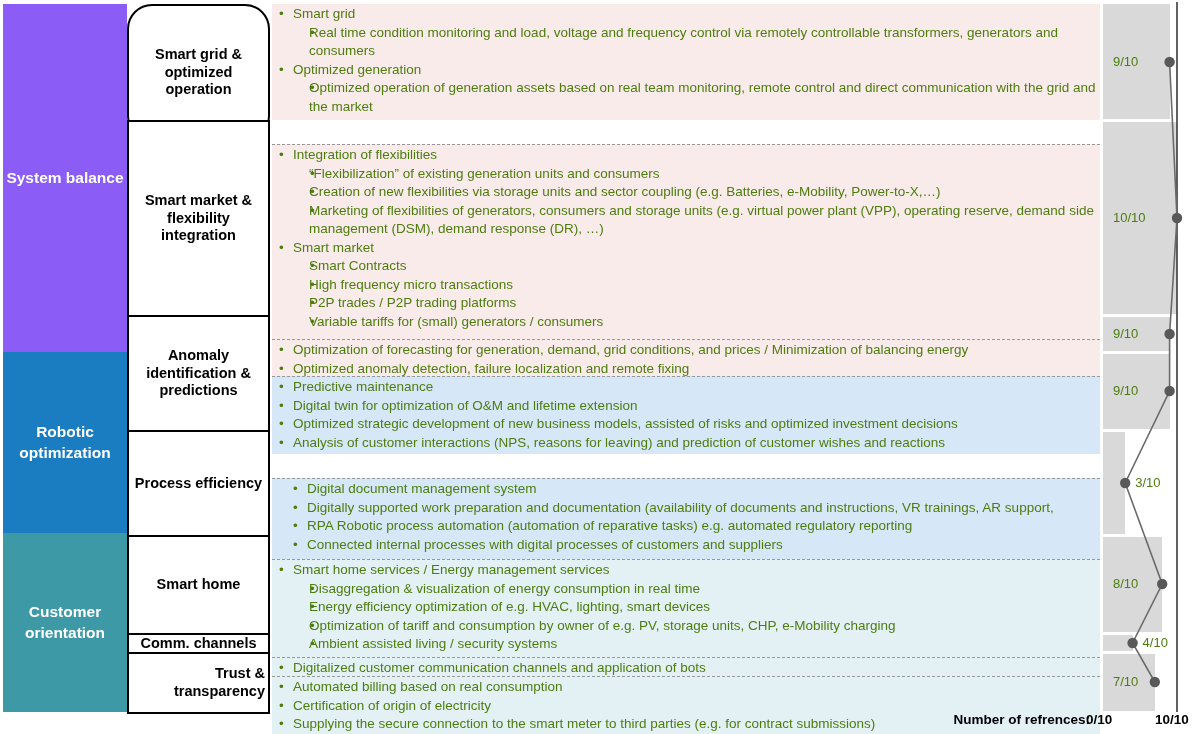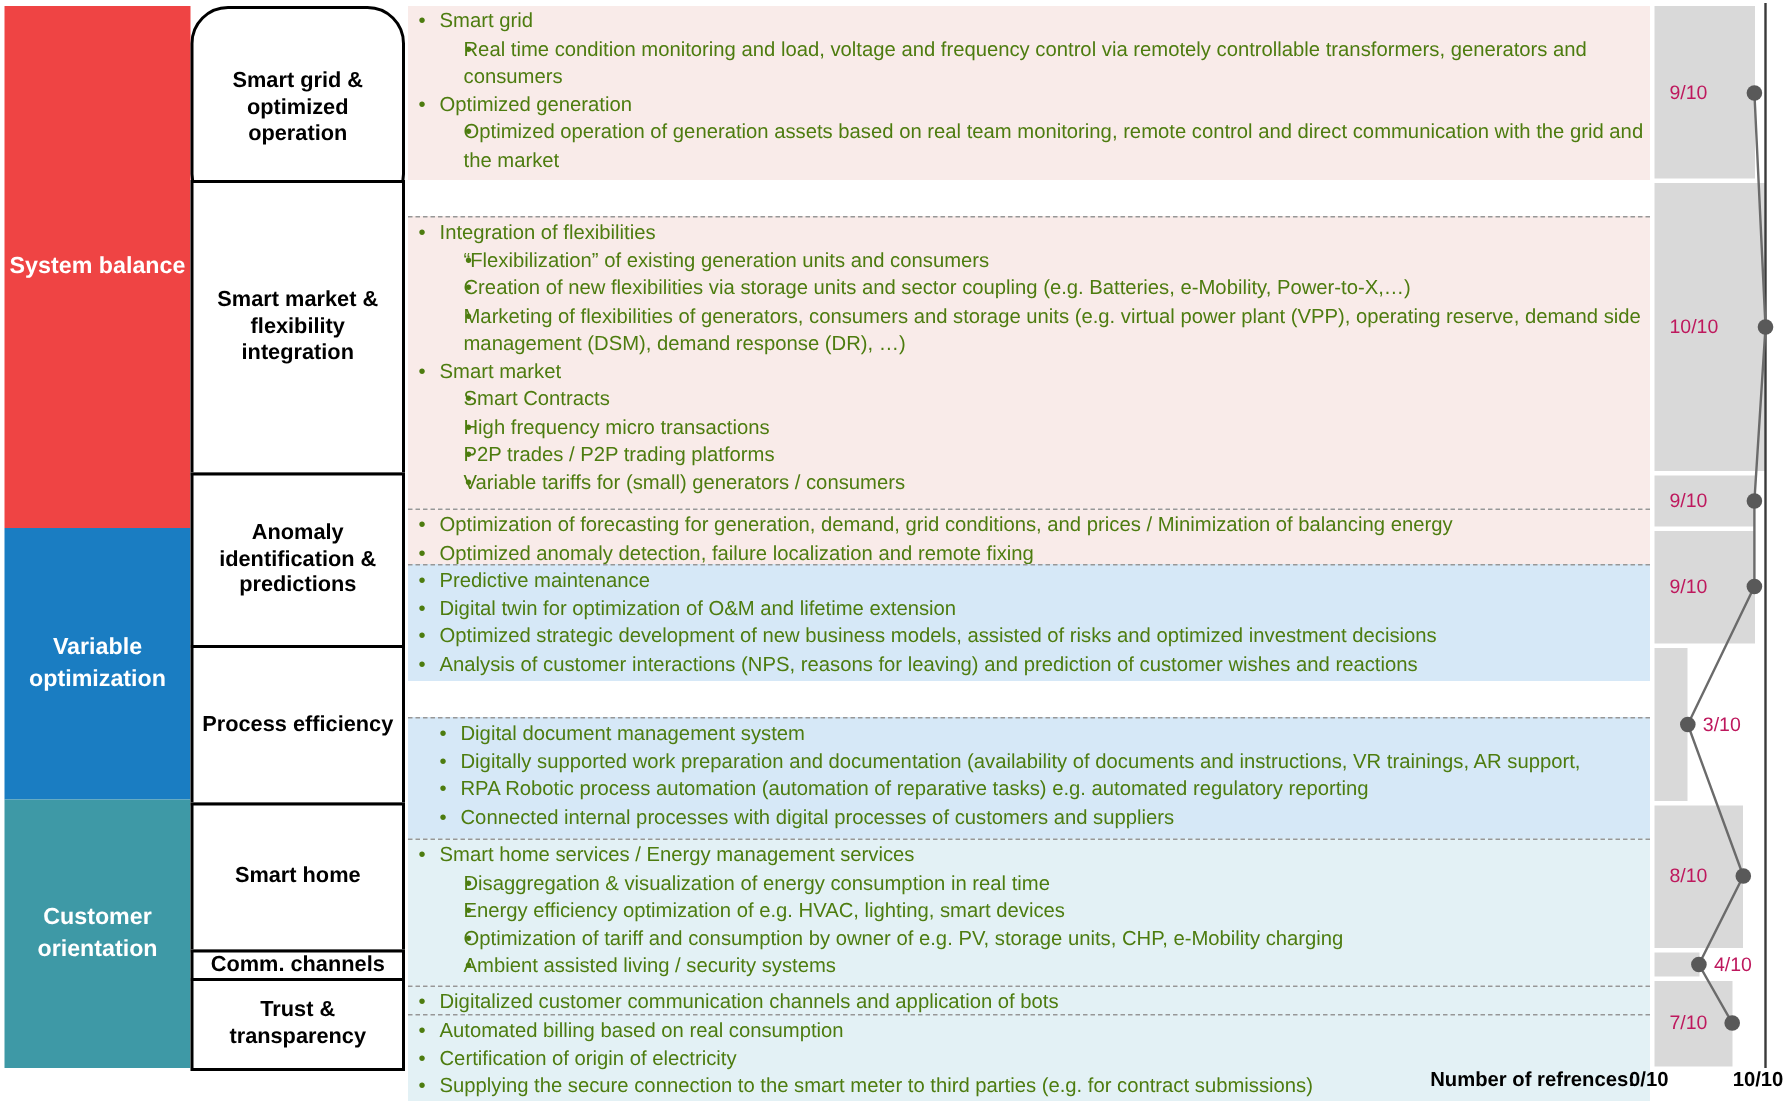--- a/index.html
+++ b/index.html
@@ -2,21 +2,21 @@
 <html><head>
 <meta charset="utf-8">
 <style>
   html,body{margin:0;padding:0;background:#fff;}
   .stage{position:relative;width:1192px;height:734px;background:#fff;
          font-family:"Liberation Sans",sans-serif;overflow:hidden;}
 
   
   .cat{position:absolute;left:3px;width:124px;display:flex;align-items:center;justify-content:center;
        text-align:center;color:#fff;font-weight:bold;font-size:15.5px;line-height:1.3;}
-  .cat-rose{background:#ef4444;}
+  .cat-rose{background:#8b5cf6;}
   .cat-blue{background:#1a7dc2;}
   .cat-teal{background:#3e99a6;}
 
   
   .sub{position:absolute;left:127px;width:143px;background:#fff;border:2px solid #000;
        box-sizing:border-box;display:flex;align-items:center;justify-content:center;text-align:center;
        font-weight:bold;font-size:14.5px;line-height:1.22;padding:1px 3px;color:#000;}
 
   
   .crow{position:absolute;left:272px;width:828px;box-sizing:border-box;overflow:hidden;padding-top:1px;}
@@ -27,41 +27,41 @@
   .bg-cyan{background:#e3f1f5;}
 
   .bl{position:relative;font-size:13.5px;line-height:18.5px;color:#4d7c0f;}
   .bl.l1{padding-left:21px;}
   .bl.l1::before{content:"•";position:absolute;left:7px;}
   .bl.l2{padding-left:37px;}
   .bl.l2::before{content:"•";position:absolute;left:38px;}
 
   
   .score-bar{position:absolute;left:1103px;background:#d9d9d9;}
-  .score-label{position:absolute;font-size:13px;color:#be185d;height:19px;line-height:19px;white-space:nowrap;}
+  .score-label{position:absolute;font-size:13px;color:#4d7c0f;height:19px;line-height:19px;white-space:nowrap;}
   #chart-svg{position:absolute;left:0;top:0;pointer-events:none;}
 
   
   .fcaption{position:absolute;top:712px;left:930px;width:160px;text-align:right;
             font-weight:bold;font-size:13.5px;color:#000;}
   .fmin{position:absolute;top:712px;left:1086px;width:48px;text-align:left;
         font-weight:bold;font-size:13.5px;color:#000;}
   .fmax{position:absolute;top:712px;left:1148px;width:48px;text-align:center;
         font-weight:bold;font-size:13.5px;color:#000;}
 </style>
 </head>
 <body>
 
 <div class="stage">
 
   <div class="cat cat-rose" style="top:4px;height:348px;">
     <span>System balance</span>
   </div>
   <div class="cat cat-blue" style="top:352px;height:181px;">
-    <span>Variable optimization</span>
+    <span>Robotic optimization</span>
   </div>
   <div class="cat cat-teal" style="top:533px;height:179px;">
     <span>Customer orientation</span>
   </div>
 
   <div class="sub" style="top:4px;height:137px;border-radius:25px;">
     <span>Smart grid &amp; optimized operation</span>
   </div>
   <div class="sub" style="top:120px;height:197px;">
     <span>Smart market &amp; flexibility integration</span>
@@ -71,21 +71,21 @@
   </div>
   <div class="sub" style="top:430px;height:107px;">
     <span>Process efficiency</span>
   </div>
   <div class="sub" style="top:535px;height:100px;">
     <span>Smart home</span>
   </div>
   <div class="sub" style="top:633px;height:21px;">
     <span>Comm. channels</span>
   </div>
-  <div class="sub" style="top:652px;height:62px;">
+  <div class="sub" style="top:652px;height:62px;text-align:right;">
     <span>Trust &amp; transparency</span>
   </div>
 
   <div class="crow bg-pink" style="top:4px;height:116px;">
     <div class="bl l1"><span>Smart grid</span></div>
     <div class="bl l2"><span>Real time condition monitoring and load, voltage and frequency control via remotely controllable transformers, generators and consumers</span></div>
     <div class="bl l1"><span>Optimized generation</span></div>
     <div class="bl l2"><span>Optimized operation of generation assets based on real team monitoring, remote control and direct communication with the grid and the market</span></div>
   </div>
 

